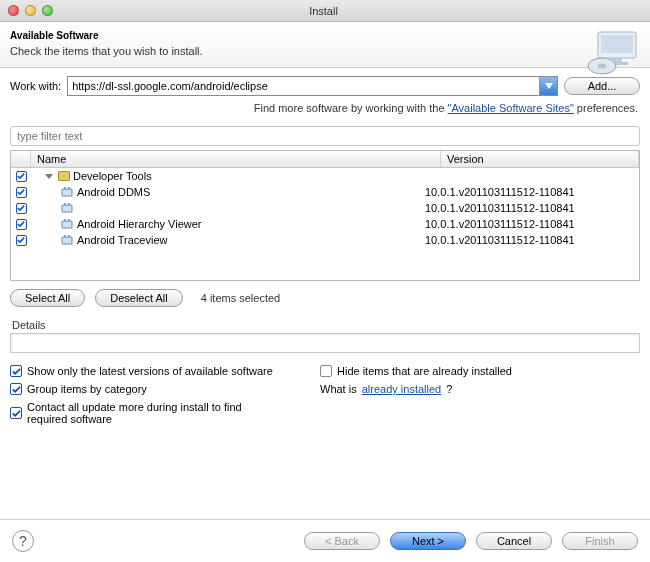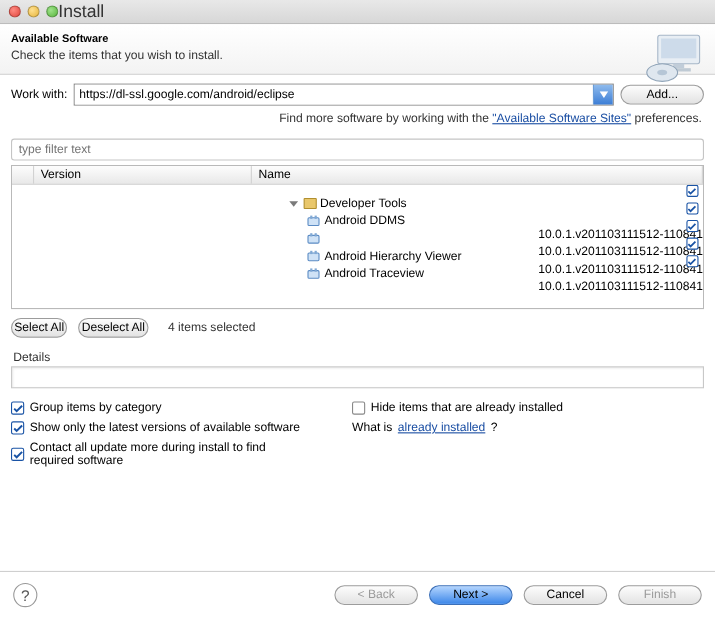--- a/index.html
+++ b/index.html
@@ -3,43 +3,43 @@
 <meta charset="utf-8">
 <style>
   * { box-sizing: border-box; margin: 0; padding: 0; }
   body { font-family: "Lucida Grande", Arial, sans-serif; font-size: 11px; background: #fff; color: #000; width: 650px; height: 562px; position: relative; overflow: hidden; }
   .titlebar { height: 22px; background: linear-gradient(#e8e8e8,#d7d7d7); border-bottom: 1px solid #b5b5b5; display: flex; align-items: center; }
   .tl-dots { display:flex; gap:6px; margin-left:8px; }
   .tl-dot { width:11px; height:11px; border-radius:50%; border:1px solid rgba(0,0,0,.25); }
   .tl-dot.red{ background: radial-gradient(circle at 35% 35%, #ff8b82, #e0463d);}
   .tl-dot.yellow{ background: radial-gradient(circle at 35% 35%, #ffe090, #e6b53c);}
   .tl-dot.green{ background: radial-gradient(circle at 35% 35%, #9fe38b, #58b53c);}
-  .tl-title { flex:1; font-size:16px; color:#333; padding-right:56px; }
+  .tl-title { flex:1; text-align:center; font-size:11px; color:#333; padding-right:56px; }
   .header { position:relative; padding: 8px 90px 10px 10px; border-bottom: 1px solid #d0d0d0; background: linear-gradient(#fff,#f3f3f3); }
   .header h1 { font-size:10px; font-weight:bold; margin-bottom:4px; }
   .header p { font-size:11px; color:#333; }
   .header-icon { position:absolute; right:10px; top:6px; width:56px; height:48px; }
   .workrow { display:flex; align-items:center; padding: 8px 10px 4px 10px; gap:6px; }
   .combo { flex:1; display:flex; border:1px solid #8a8a8a; background:#fff; height:20px; }
   .combo input { flex:1; border:none; outline:none; padding:0 4px; font: inherit; }
   .combo-arrow { width:18px; background: linear-gradient(#8fbbed,#3c7ed6); display:flex; align-items:center; justify-content:center; border-left:1px solid #6a9dd8; }
   .combo-arrow svg { fill:#fff; }
   .btn { border:1px solid #9c9c9c; border-radius:11px; background: linear-gradient(#fdfdfd,#e2e2e2); padding: 2px 14px; font: inherit; cursor:pointer; min-width:76px; }
-  .btn.small { min-width:0; padding:2px 2px; }
+  .btn.small { min-width:0; padding:2px 14px; }
   .hint { text-align:right; font-size:11px; padding:2px 12px 8px 10px; color:#333; }
   .hint a { color:#1a4ea3; text-decoration:underline; }
   .filter { margin: 4px 10px 4px 10px; border:1px solid #c5c5c5; border-radius:3px; padding:3px 6px; color:#888; background:#fff; }
   .filter input { border:none; outline:none; width:100%; font:inherit; color:#888; }
   .table { margin: 0 10px; border:1px solid #b9b9b9; }
   .table-head { display:flex; background: linear-gradient(#fdfdfd,#e8e8e8); border-bottom:1px solid #c5c5c5; font-size:11px; }
   .th { padding:2px 6px; border-right:1px solid #d2d2d2; }
   .th.name { width: 410px; }
   .th.ver { flex:1; }
   .table-body { height: 112px; overflow:auto; background:#fff; }
-  .row { display:flex; align-items:flex-end; height:16px;flex-direction:column; }
+  .row { display:flex; align-items:center; height:16px; }
   .cb-col { width:20px; display:flex; align-items:center; justify-content:center; }
   .chk { width:11px; height:11px; border:1px solid #1953a5; border-radius:2px; background:#fff; display:flex; align-items:center; justify-content:center; }
   .chk.on svg { display:block; }
   .chk svg { display:none; width:8px; height:8px; fill:#1953a5; }
   .tree { display:flex; align-items:center; gap:3px; }
   .tree .disclosure { width:0;height:0;border-left:4px solid transparent;border-right:4px solid transparent;border-top:5px solid #7a7a7a; margin-right:2px; }
   .name-col { width:390px; display:flex; align-items:center; gap:4px; padding-left:2px; }
   .ver-col { flex:1; padding-left:4px; }
   .icon-folder { width:12px;height:10px;background:#e9c76b;border:1px solid #b18f2e;border-radius:1px; display:inline-block;}
   .icon-plugin { width:12px; height:12px; }
@@ -104,22 +104,22 @@
   <span>Find more software by working with the </span><a href="#">"Available Software Sites"</a><span> preferences.</span>
 </div>
 
 <div class="filter">
   <input placeholder="type filter text" style="">
 </div>
 
 <div class="table">
   <div class="table-head">
     <div class="th" style="width:20px"></div>
+    <div class="th name">Name</div>
     <div class="th ver">Version</div>
-    <div class="th name">Name</div>
   </div>
   <div class="table-body" id="tbody">
       <div class="row">
   <div class="cb-col">
           <span class="chk on">
             <svg viewBox="0 0 10 10">
               <path d="M1 5l2.5 2.5L9 2" stroke="#1953a5" stroke-width="2" fill="none"></path>
             </svg>
           </span>
         </div>
@@ -216,29 +216,29 @@
 <div class="details-box"></div>
 
 <div class="opts">
   <div class="optcol">
     <label class="optrow">
       <span class="squarechk on">
           <svg viewBox="0 0 10 10">
             <path d="M1 5l2.5 2.5L9 2" stroke="#1953a5" stroke-width="2" fill="none"></path>
           </svg>
         </span>
-      <span>Group items by category</span>
+      <span>Show only the latest versions of available software</span>
     </label>
     <label class="optrow">
       <span class="squarechk on">
           <svg viewBox="0 0 10 10">
             <path d="M1 5l2.5 2.5L9 2" stroke="#1953a5" stroke-width="2" fill="none"></path>
           </svg>
         </span>
-      <span>Show only the latest versions of available software</span>
+      <span>Group items by category</span>
     </label>
     <label class="optrow">
       <span class="squarechk on">
           <svg viewBox="0 0 10 10">
             <path d="M1 5l2.5 2.5L9 2" stroke="#1953a5" stroke-width="2" fill="none"></path>
           </svg>
         </span>
       <span>Contact all update more during install to find required software</span>
     </label>
   </div>

